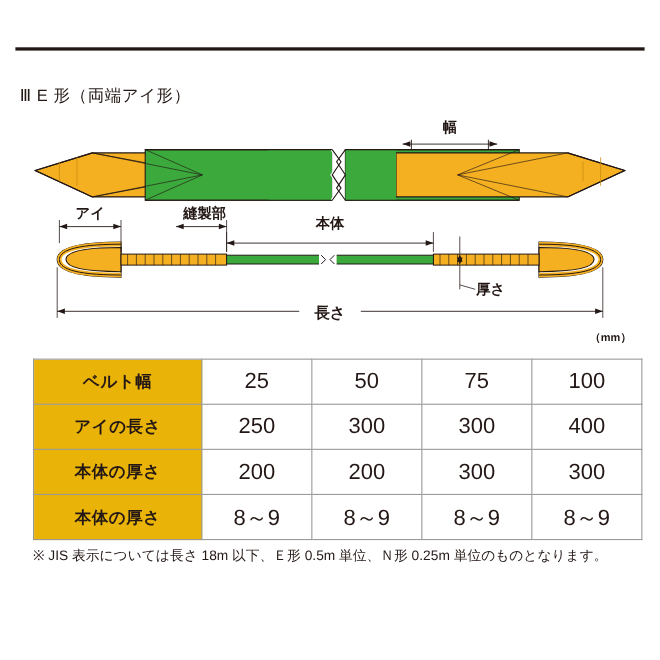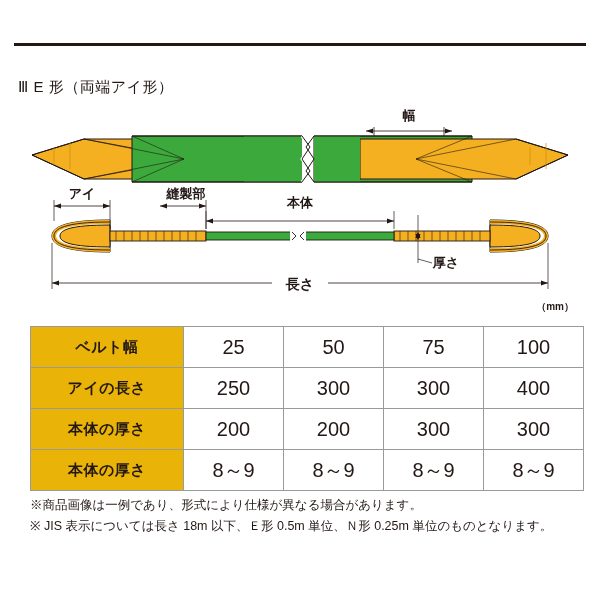--- a/index.html
+++ b/index.html
@@ -302,17 +302,16 @@
         <td class="rowhead">本体の厚さ</td>
         <td class="val">8～9</td>
         <td class="val">8～9</td>
         <td class="val">8～9</td>
         <td class="val">8～9</td>
       </tr>
     </tbody>
   </table>
 
   <div class="notes">
-    <div class="note">※商品画像は一例であり、形式により仕様が異なる場合があります。</div>
     <div class="note">※ JIS 表示については長さ 18m 以下、Ｅ形 0.5m 単位、Ｎ形 0.25m 単位のものとなります。</div>
   </div>
 
 </div>
 
 </body></html>

